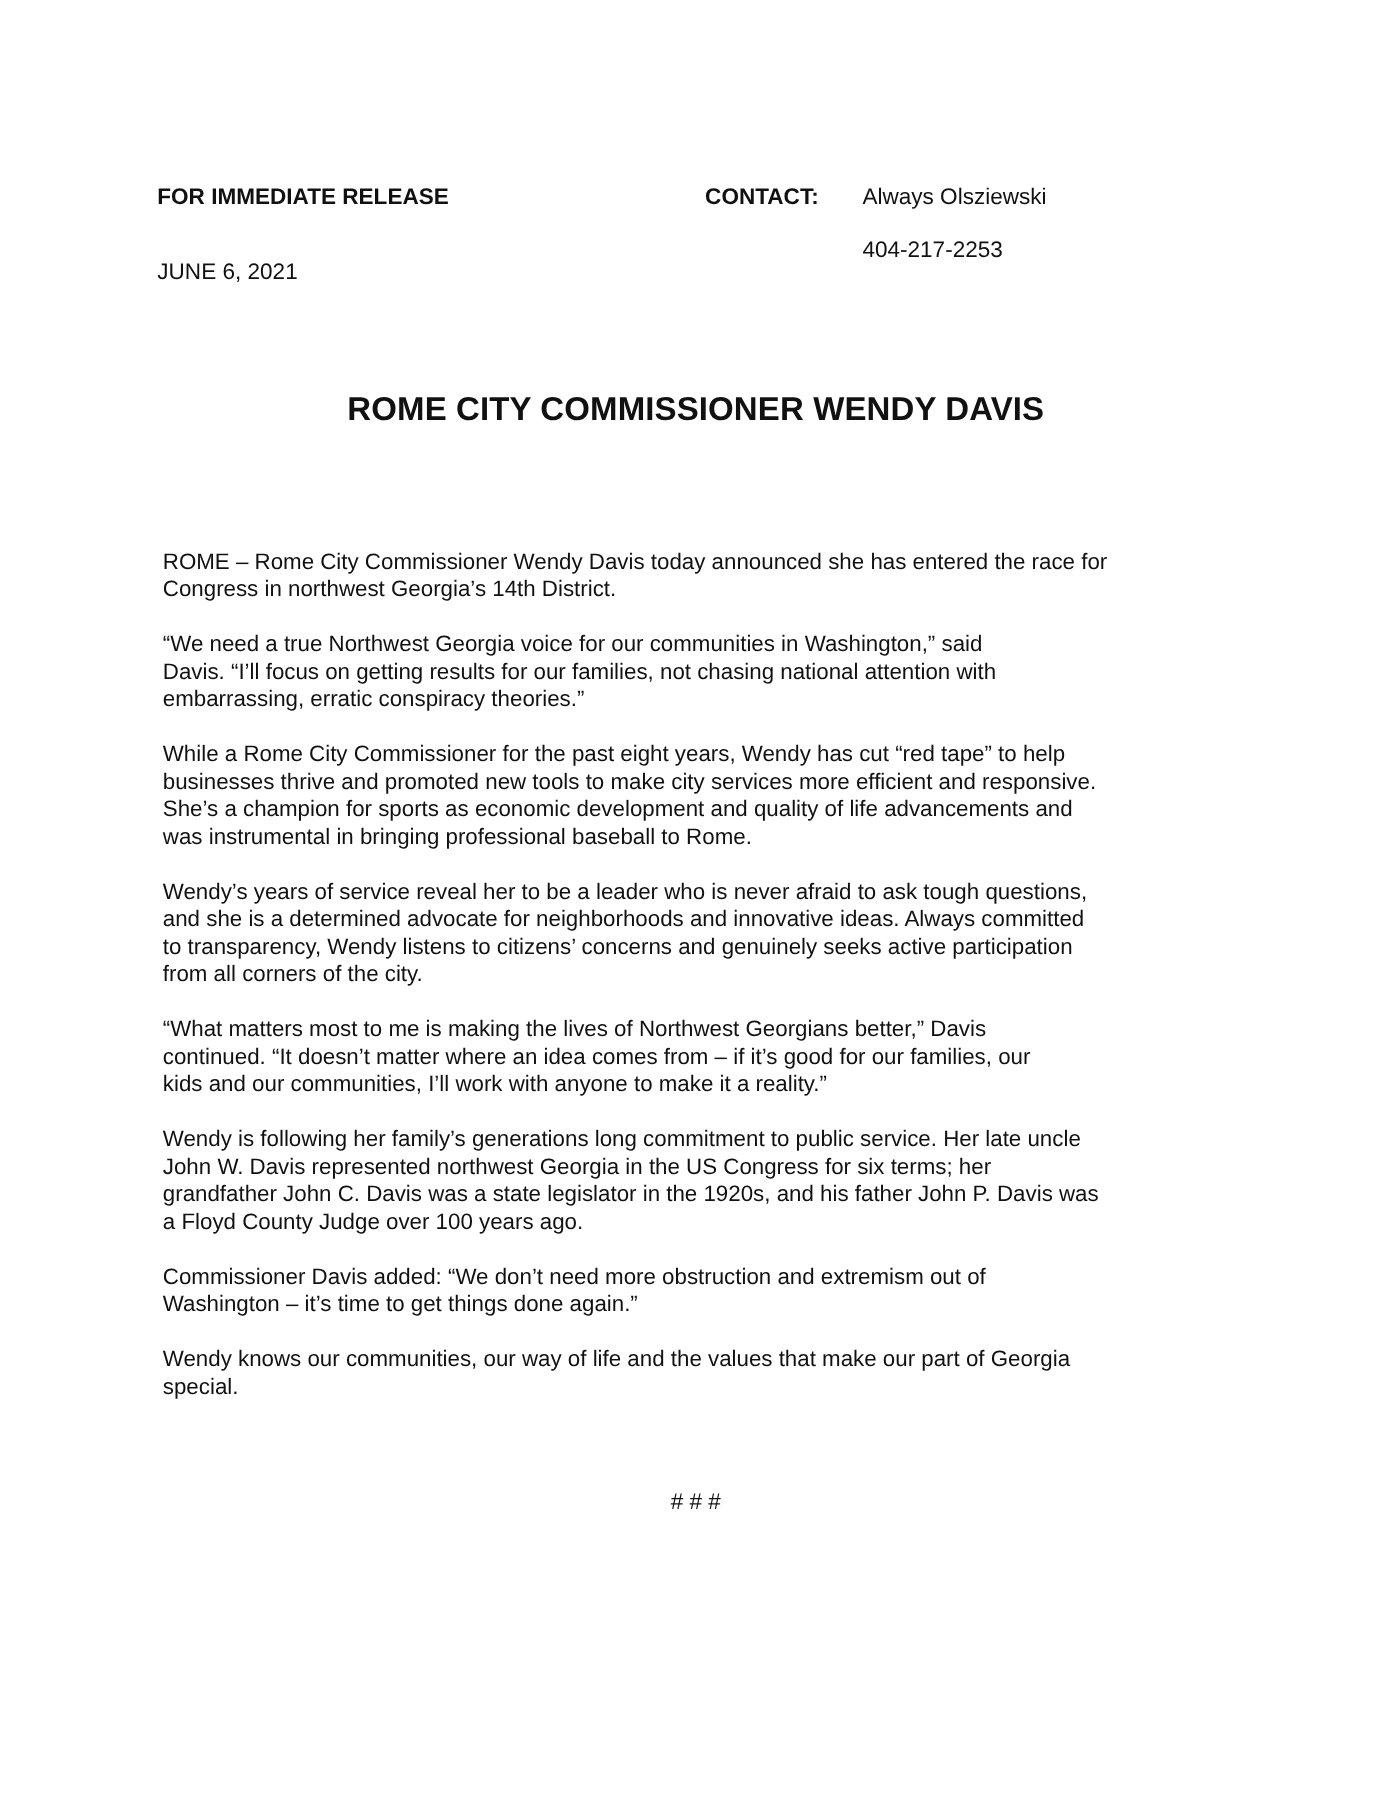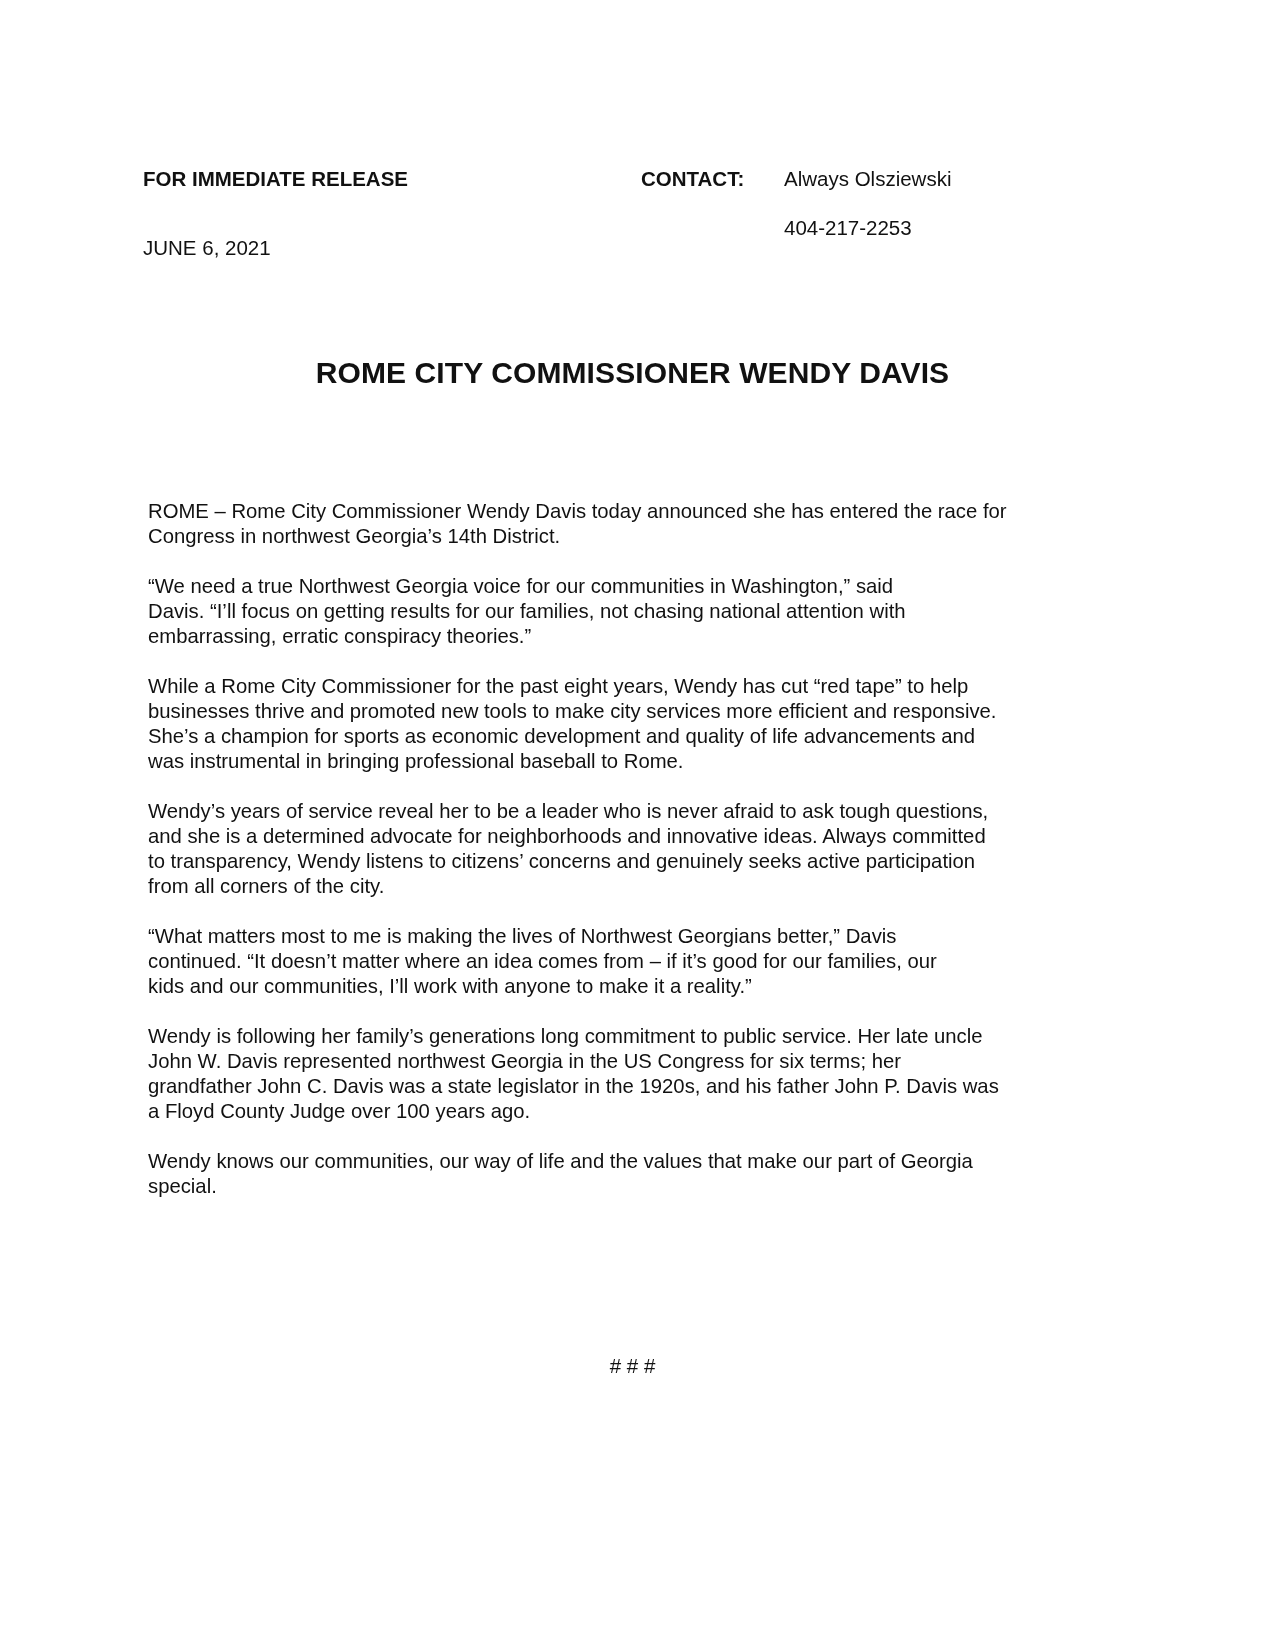--- a/index.html
+++ b/index.html
@@ -94,19 +94,21 @@
 and she is a determined advocate for neighborhoods and innovative ideas.  Always committed
 to transparency, Wendy listens to citizens’ concerns and genuinely seeks active participation
 from all corners of the city.</span></p>
     <p><b>“What matters most to me is making the lives of Northwest Georgians better,” Davis
 continued. “It doesn’t matter where an idea comes from – if it’s good for our families, our
 kids and our communities, I’ll work with anyone to make it a reality.”</b></p>
     <p><span>Wendy is following her family’s generations long commitment to public service. Her late uncle
 John W. Davis represented northwest Georgia in the US Congress for six terms; her
 grandfather John C. Davis was a state legislator in the 1920s, and his father John P. Davis was
 a Floyd County Judge over 100 years ago.</span></p>
+    <p><span>Commissioner Davis added: “</span><b>We don’t need more obstruction and extremism out of
+Washington – it’s time to get things done again.”</b></p>
     <p><span>Wendy knows our communities, our way of life and the values that make our part of Georgia
 special.</span></p>
   </div>
 
   <div class="end-mark"># # #</div>
 
 </div>
 
 </body></html>

